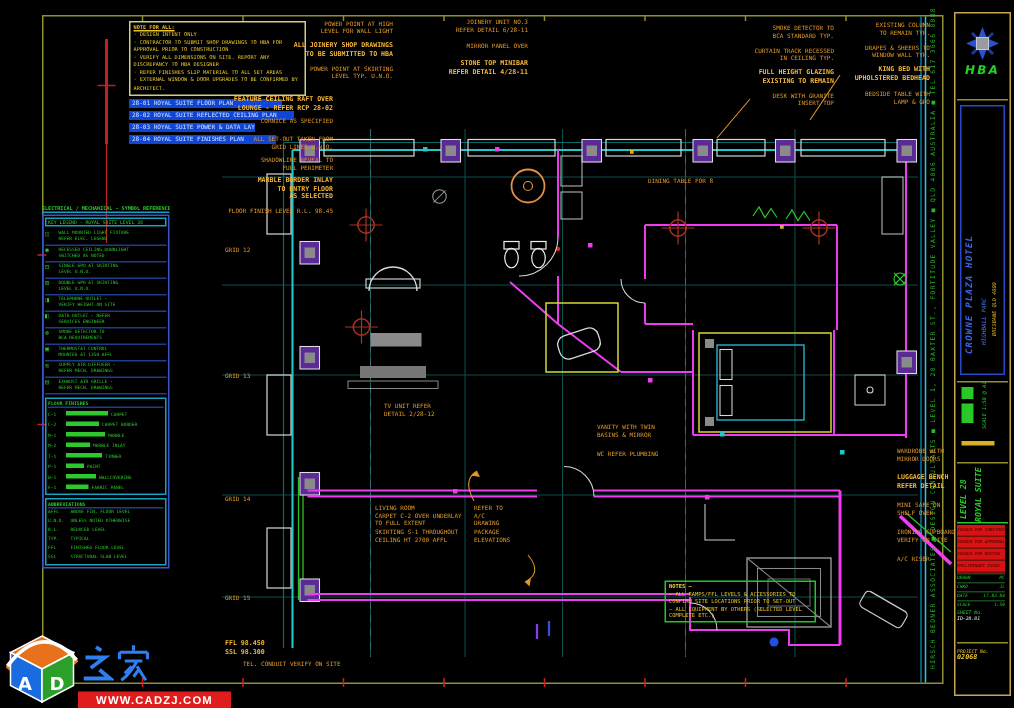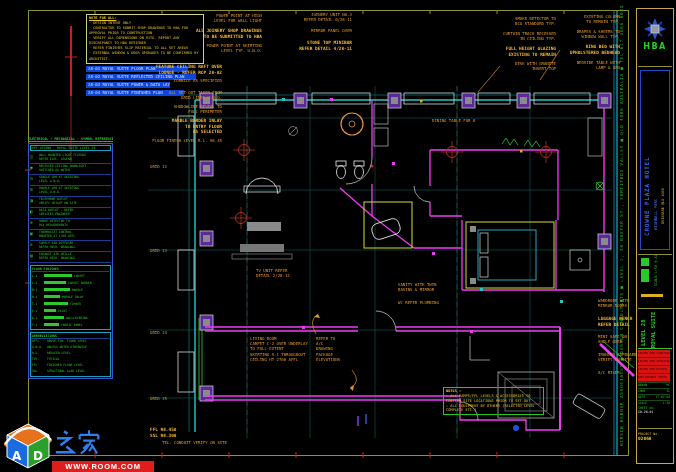--- a/index.html
+++ b/index.html
@@ -30,21 +30,21 @@
   .frow{display:flex;align-items:center;gap:2px;font-size:3px;height:7px;}
   .frow .code{flex:0 0 10px;color:#2cc82c;}
   .frow .bar{height:3px;background:#2cc82c;}
   .arow{display:flex;gap:3px;font-size:3px;height:6px;}
   .arow .code{flex:0 0 12px;}
   
   .pnotes{position:absolute;left:443px;top:387px;width:95px;border:1px solid #22c822;
           padding:1px 2px;color:#e8c42a;font-size:3.6px;line-height:1.35;z-index:6;}
   .pnotes .t{color:#f0d040;font-weight:bold;}
   
-  .tblock{position:absolute;left:636px;top:8px;width:38px;height:456px;z-index:5;}
+  .tblock{position:absolute;left:636px;top:8px;width:38px;height:456px;z-index:5;font-style:italic;}
   .tblock .sep{position:absolute;left:2px;width:34px;border-top:1px solid #8f8f33;}
   .hba{position:absolute;left:0;top:34px;width:38px;text-align:center;color:#24d024;
        font-size:8px;font-weight:bold;letter-spacing:1.5px;font-family:"DejaVu Sans",sans-serif;}
   .bluebox{position:absolute;left:4px;top:62px;width:28px;height:178px;border:1px solid #2848c8;}
   .redtbl{position:absolute;left:2px;top:342px;width:32px;}
   .redtbl .rrow{height:7px;background:#d61212;border-bottom:1px solid #7a0c0c;color:#3a0000;
                 font-size:2.8px;line-height:7px;overflow:hidden;white-space:nowrap;}
   .inforows{position:absolute;left:2px;top:374px;width:32px;}
   .inforows .irow{display:flex;justify-content:space-between;font-size:3px;color:#28c828;
                   border-top:1px solid #1a4a1a;height:5px;line-height:5px;}
@@ -580,16 +580,16 @@
       <text x="29" y="38" fill="#fff" font-size="12" font-weight="bold" font-family="DejaVu Sans, sans-serif">D</text>
     </svg>
     <div class="wm-text">
       <svg width="24" height="28" viewBox="0 0 20 24" style="margin-left:2px;margin-top:3px;">
         <path d="M10,2 l3,2 M4,8 L15,8 L7,14 M3,20 L18,20 L12,15" stroke="#2e7ff0" stroke-width="2.2" fill="none"></path>
       </svg>
       <svg width="24" height="28" viewBox="0 0 20 24" style="margin-left:1px;margin-top:3px;">
         <path d="M10,1 V4 M2,5 H18 M2,5 V9 M18,5 V9 M5,10 H15 M12,10 C10,14 6,19 3,21 M12,13 L17,21 M9,13 L5,17 M13,15 L10,19" stroke="#2e7ff0" stroke-width="1.8" fill="none"></path>
       </svg>
     </div>
-    <div class="wm-banner">WWW.ROOM.COM</div>
+    <div class="wm-banner">WWW.CADZJ.COM</div>
   </div>
 
 </div>
 
 </body></html>

